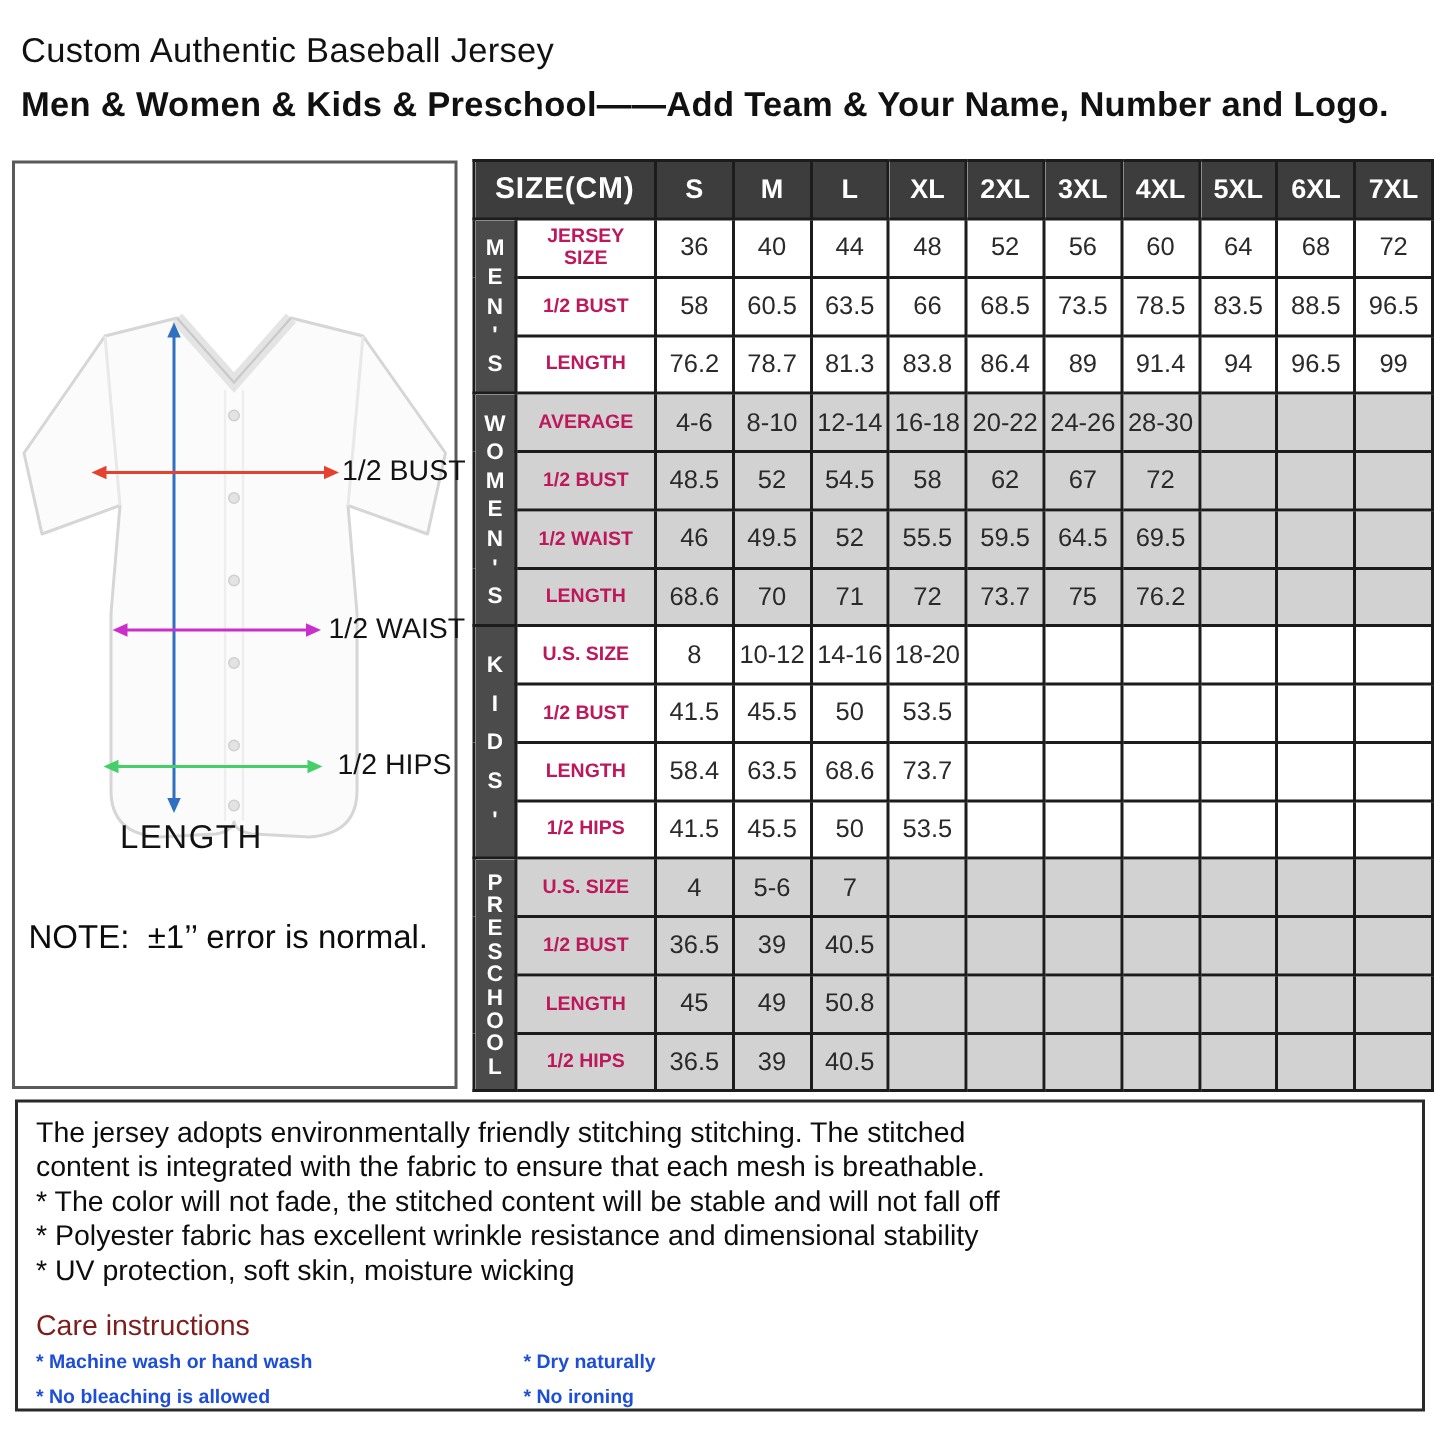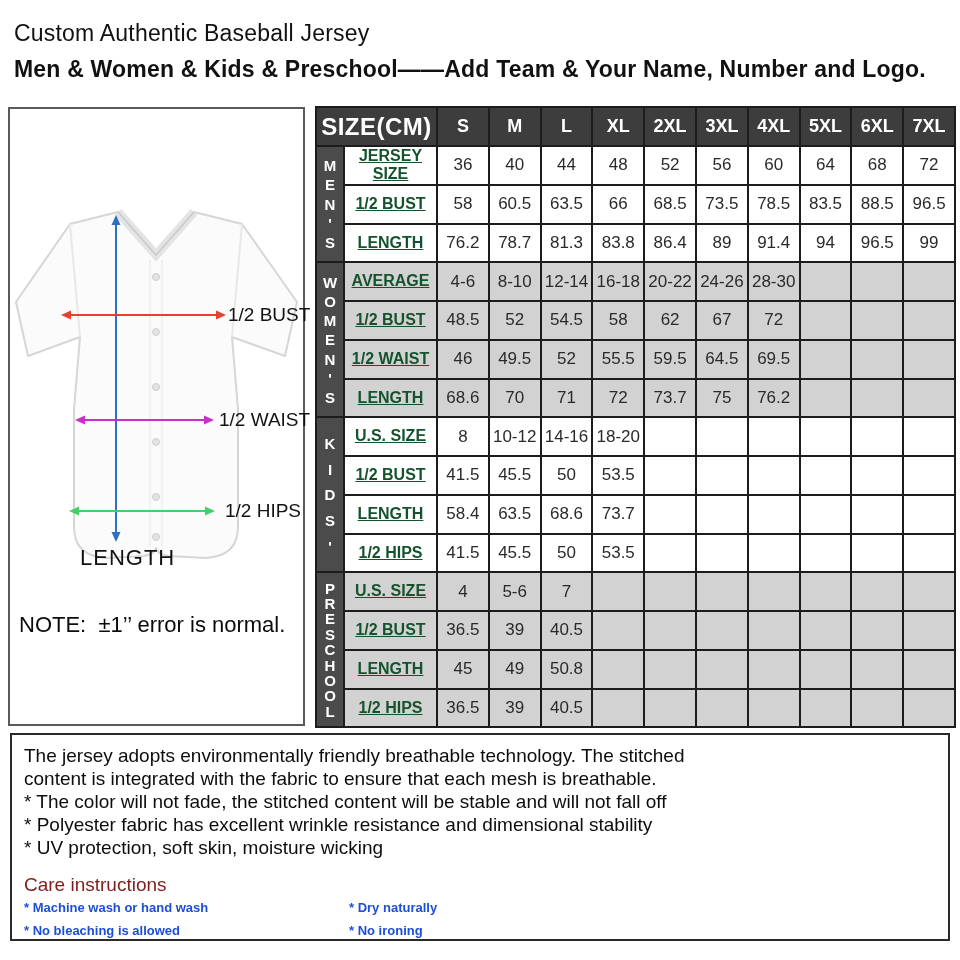--- a/index.html
+++ b/index.html
@@ -15,24 +15,24 @@
   .jersey-box svg { position:absolute; left:0; top:0; }
   .m-label { position:absolute; font-size:19px; color:#121212; white-space:nowrap; }
   .len-label { position:absolute; font-size:22px; color:#121212; letter-spacing:1px; }
   .note { position:absolute; font-size:22px; color:#0c0c0c; white-space:pre;text-align:center; }
 
   
   .size-table-wrap { position:absolute; left:315px; top:106px; }
   table.size { border-collapse:collapse; table-layout:fixed; }
   table.size td, table.size th { border:2px solid #1c1c1c; text-align:center; vertical-align:middle; overflow:hidden; }
   table.size thead th { background:#3d3d3d; color:#fff; height:39px; font-size:18px; font-weight:bold; }
-  table.size thead th.corner { font-size:24px; letter-spacing:.5px;margin-top:28px; }
+  table.size thead th.corner { font-size:20px; letter-spacing:.5px;margin-top:28px; }
   table.size td { height:38.75px; font-size:17px; color:#2a2a2a; background:#fff; }
   table.size tr.shaded td { background:#d2d2d2; }
-  table.size td.rowlabel { font-weight:bold; font-size:16px; color:#14532d; white-space:pre-line; line-height:1.15;text-decoration:underline; }
+  table.size td.rowlabel { font-weight:bold; font-size:13px; color:#be185d; white-space:pre-line; line-height:1.15; }
   table.size th.vert { background:#4b4b4b; padding:0; }
   .vstack { display:flex; flex-direction:column; align-items:center; justify-content:space-evenly; width:100%; color:#fff; font-weight:bold; font-size:15px; line-height:1; padding:6px 0; }
 
   
   .bottom-box { position:absolute; left:10px; top:733px; width:940px; height:208px; border:2px solid #2a2a2a; background:#fff; padding:9px 12px 0 12px; }
   .desc-line { font-size:19px; line-height:23px; color:#0d0d0d; }
   .care-title { font-size:19px; line-height:23px; margin-top:14px; color:#7f1d1d; }
   .care-grid { display:grid; grid-template-columns:325px auto; }
   .care-grid div { font-size:13px; line-height:23px; color:#1d4ed8;font-weight:bold; }
 </style>
@@ -365,21 +365,21 @@
             <td></td>
             <td></td>
             <td></td>
           </tr>
         </tbody>
     </table>
   </div>
 
   <div class="bottom-box">
     <div>
-        <div class="desc-line">The jersey adopts environmentally friendly breathable technology. The stitched</div>
+        <div class="desc-line">The jersey adopts environmentally friendly stitching stitching. The stitched</div>
         <div class="desc-line">content is integrated with the fabric to ensure that each mesh is breathable.</div>
         <div class="desc-line">* The color will not fade, the stitched content will be stable and will not fall off</div>
         <div class="desc-line">* Polyester fabric has excellent wrinkle resistance and dimensional stability</div>
         <div class="desc-line">* UV protection, soft skin, moisture wicking</div>
       </div>
     <div class="care-title">Care instructions</div>
     <div class="care-grid">
         <div>* Machine wash or hand wash</div>
         <div>* Dry naturally</div>
         <div>* No bleaching is allowed</div>

